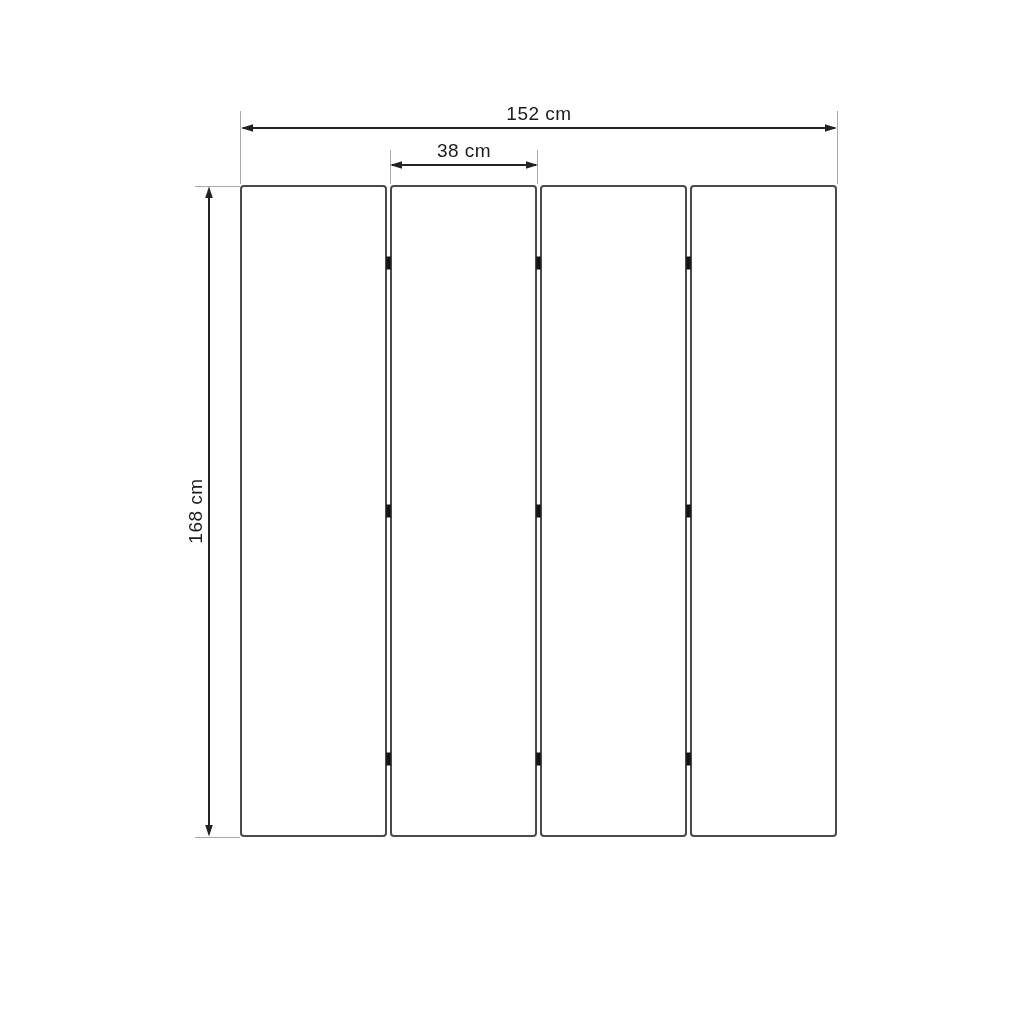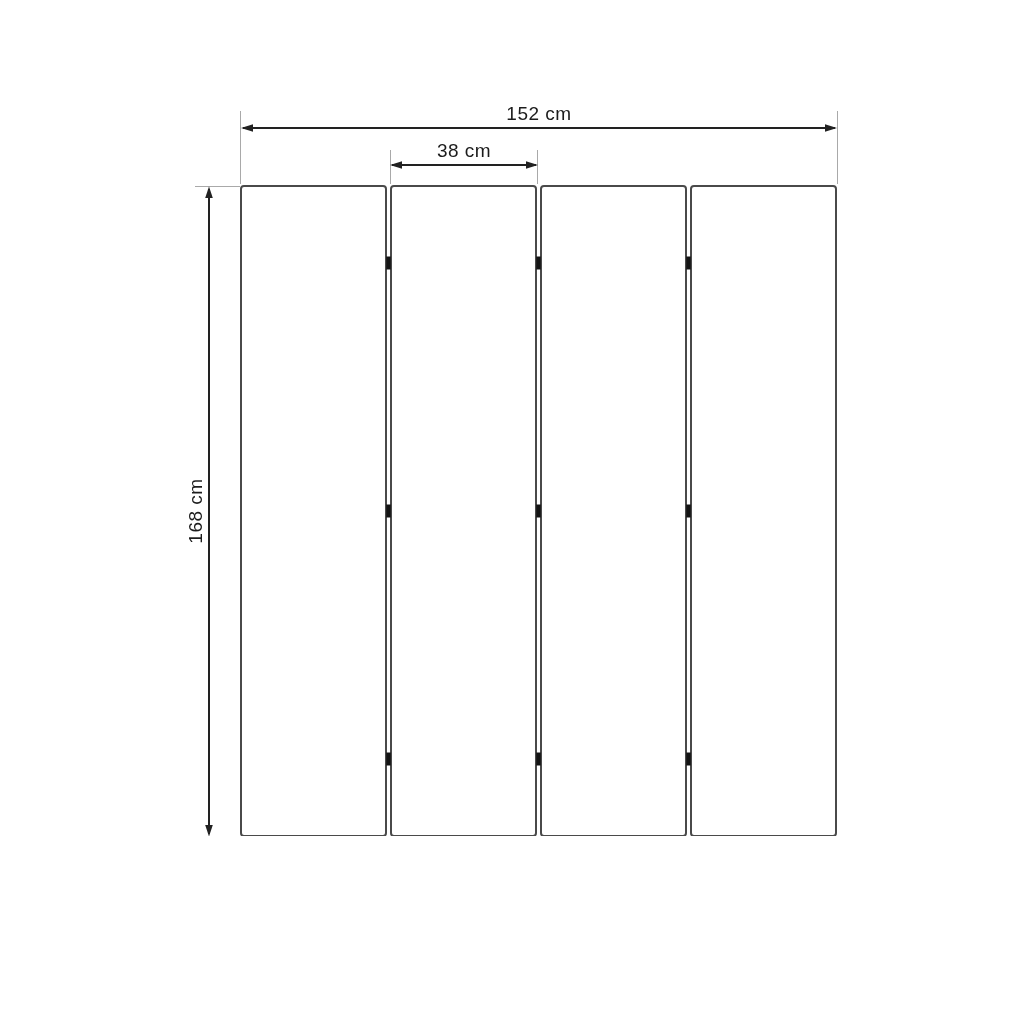--- a/index.html
+++ b/index.html
@@ -7,21 +7,21 @@
     --panel-fill:#ffffff;
     --panel-border:#4a4a4a;
     --dim:#222222;
     --ext:#a9a9a9;
     --hinge:#141414;
     --text:#1c1c1c;
   }
   html,body{margin:0;padding:0;background:var(--bg);}
   .canvas{
     position:relative;
-    width:1024px;height:836px;
+    width:1024px;height:1024px;
     background:var(--bg);
     overflow:hidden;
   }
   svg{display:block;}
   .panel{
     fill:var(--panel-fill);
     stroke:var(--panel-border);
     stroke-width:2;
   }
   .hinge{fill:var(--hinge);}

